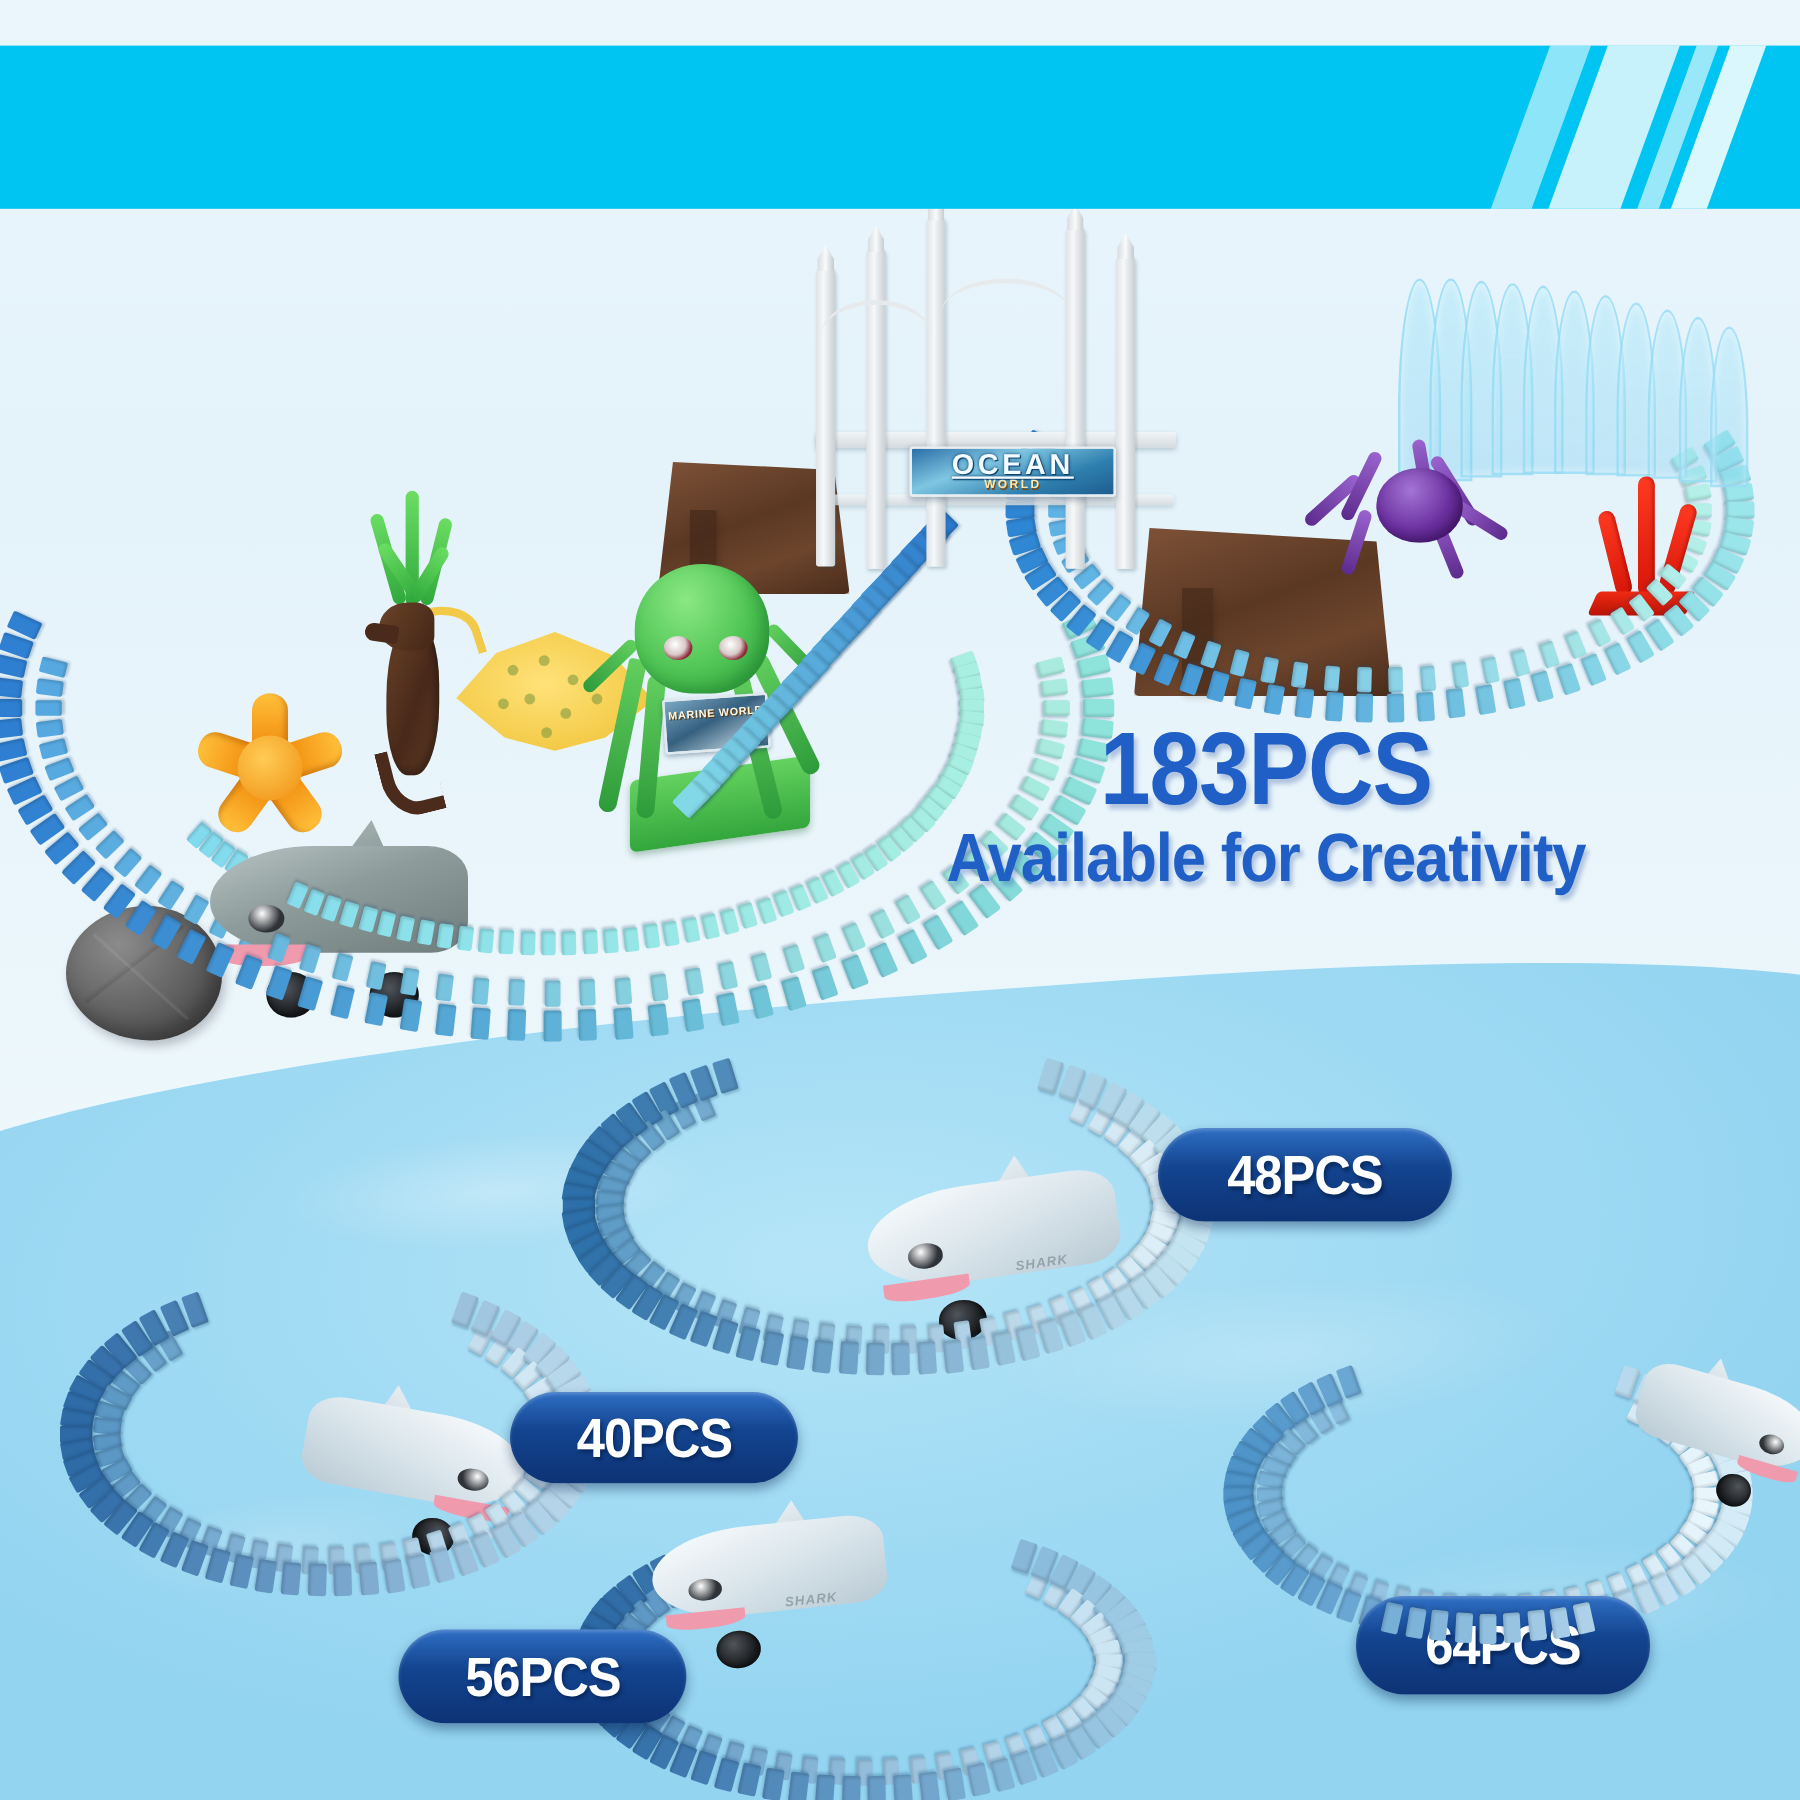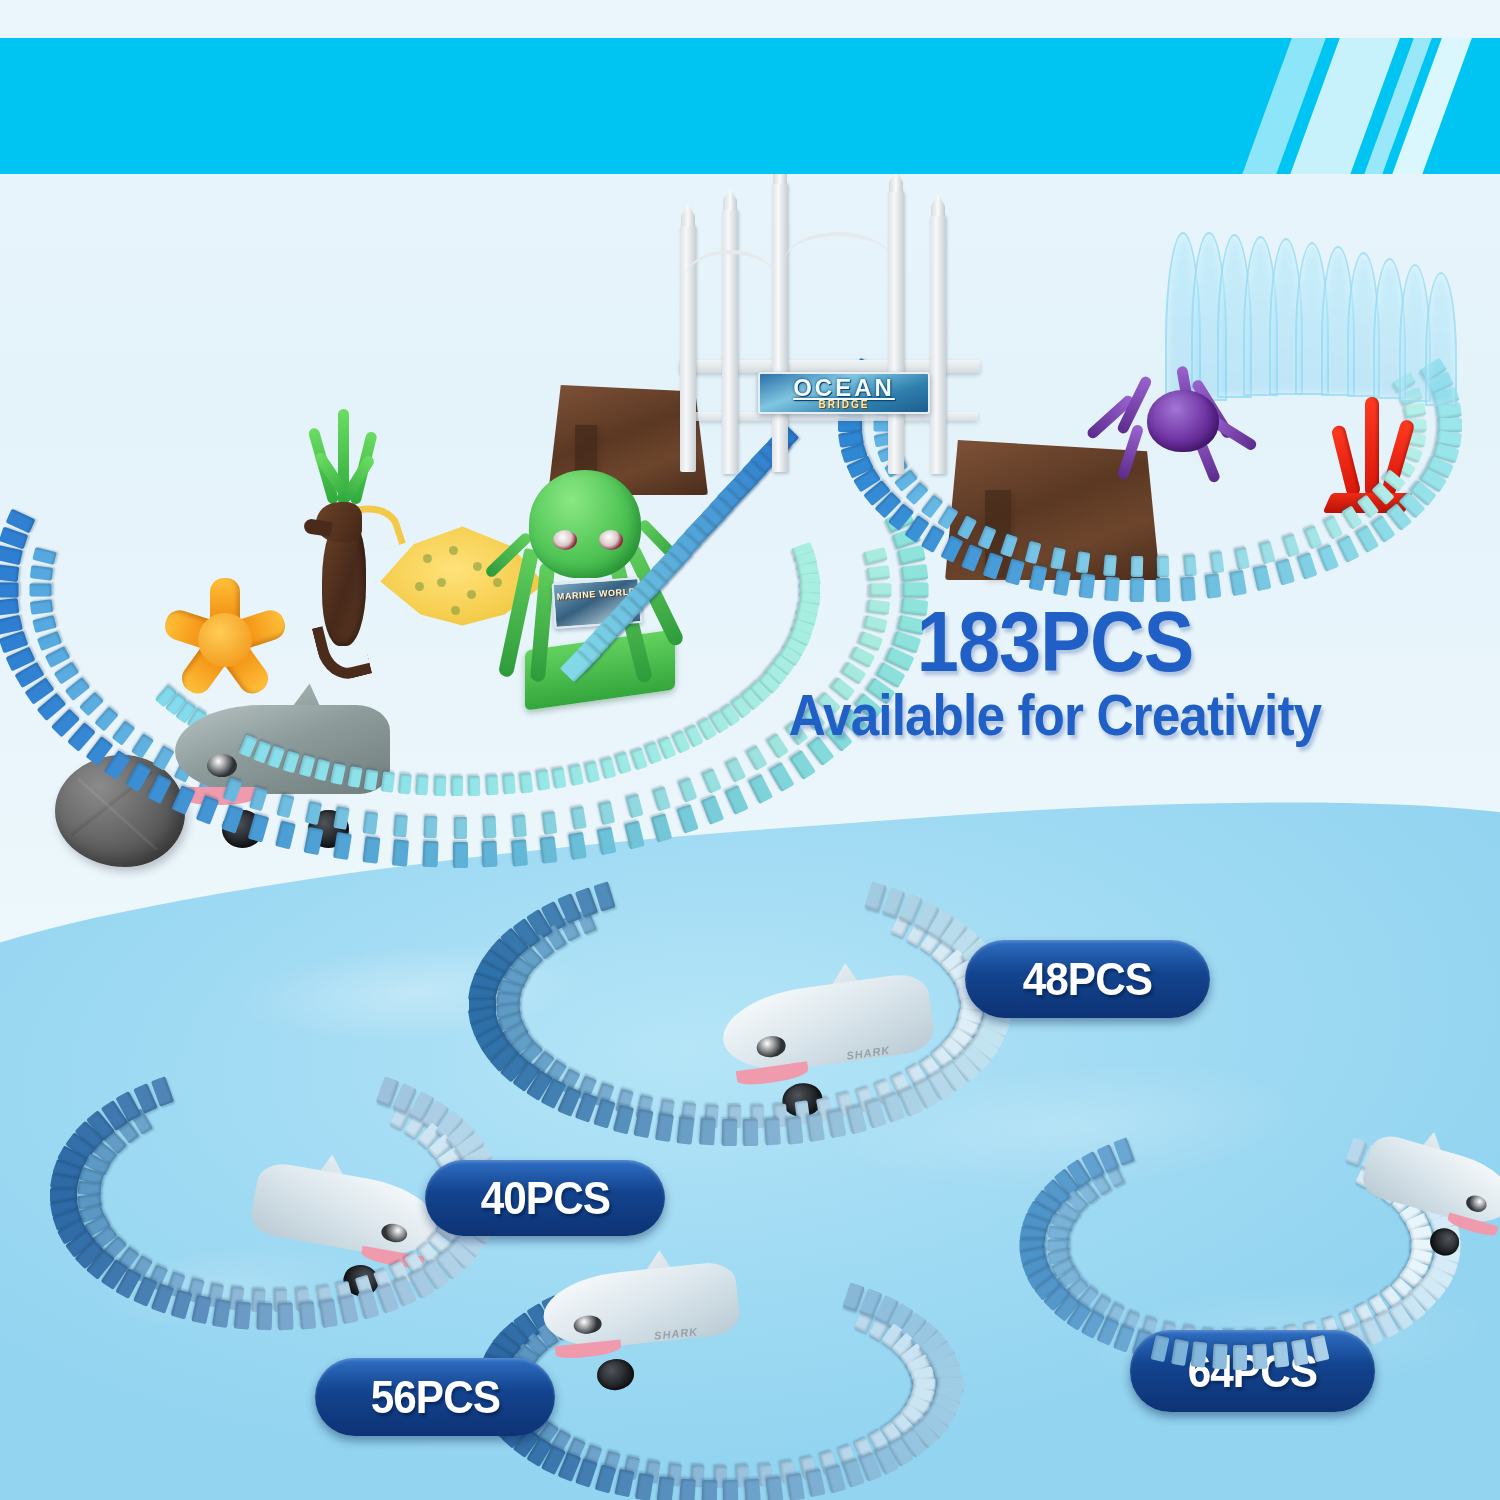--- a/index.html
+++ b/index.html
@@ -775,21 +775,21 @@
       <div class="tower" style="left:82px; top:46px; height:268px;"></div>
       <div class="tower" style="left:132px; top:20px; height:292px;"></div>
       <div class="tower" style="left:248px; top:28px; height:286px;"></div>
       <div class="tower" style="left:290px; top:52px; height:262px;"></div>
 
       <div class="cable" style="left:144px; top:72px; width:108px; transform:rotate(0deg);"></div>
       <div class="cable" style="left:44px; top:90px; width:92px;"></div>
 
       <div class="sign-ocean">
         <div class="t1">OCEAN</div>
-        <div class="t2">BRIDGE</div>
+        <div class="t2">WORLD</div>
       </div>
     </div>
 
     <div class="starfish">
       <div class="arm" style="transform:rotate(0deg)"></div>
       <div class="arm" style="transform:rotate(72deg)"></div>
       <div class="arm" style="transform:rotate(144deg)"></div>
       <div class="arm" style="transform:rotate(216deg)"></div>
       <div class="arm" style="transform:rotate(288deg)"></div>
       <div class="core"></div>
@@ -1408,21 +1408,21 @@
       <div class="mouth"></div>
       <div class="wheel" style="left:26%;"></div>
     </div>
 
     <div class="badge" style="left:965px; top:940px; width:245px; height:78px;">
       <span>48PCS</span>
     </div>
     <div class="badge" style="left:425px; top:1160px; width:240px; height:76px;">
       <span>40PCS</span>
     </div>
-    <div class="badge" style="left:315px; top:1358px; width:240px; height:78px;">
+    <div class="badge" style="left:332px; top:1358px; width:240px; height:78px;">
       <span>56PCS</span>
     </div>
     <div class="badge" style="left:1130px; top:1330px; width:245px; height:82px;">
       <span>64PCS</span>
     </div>
   </div>
 
 </div>
 
 </body></html>

